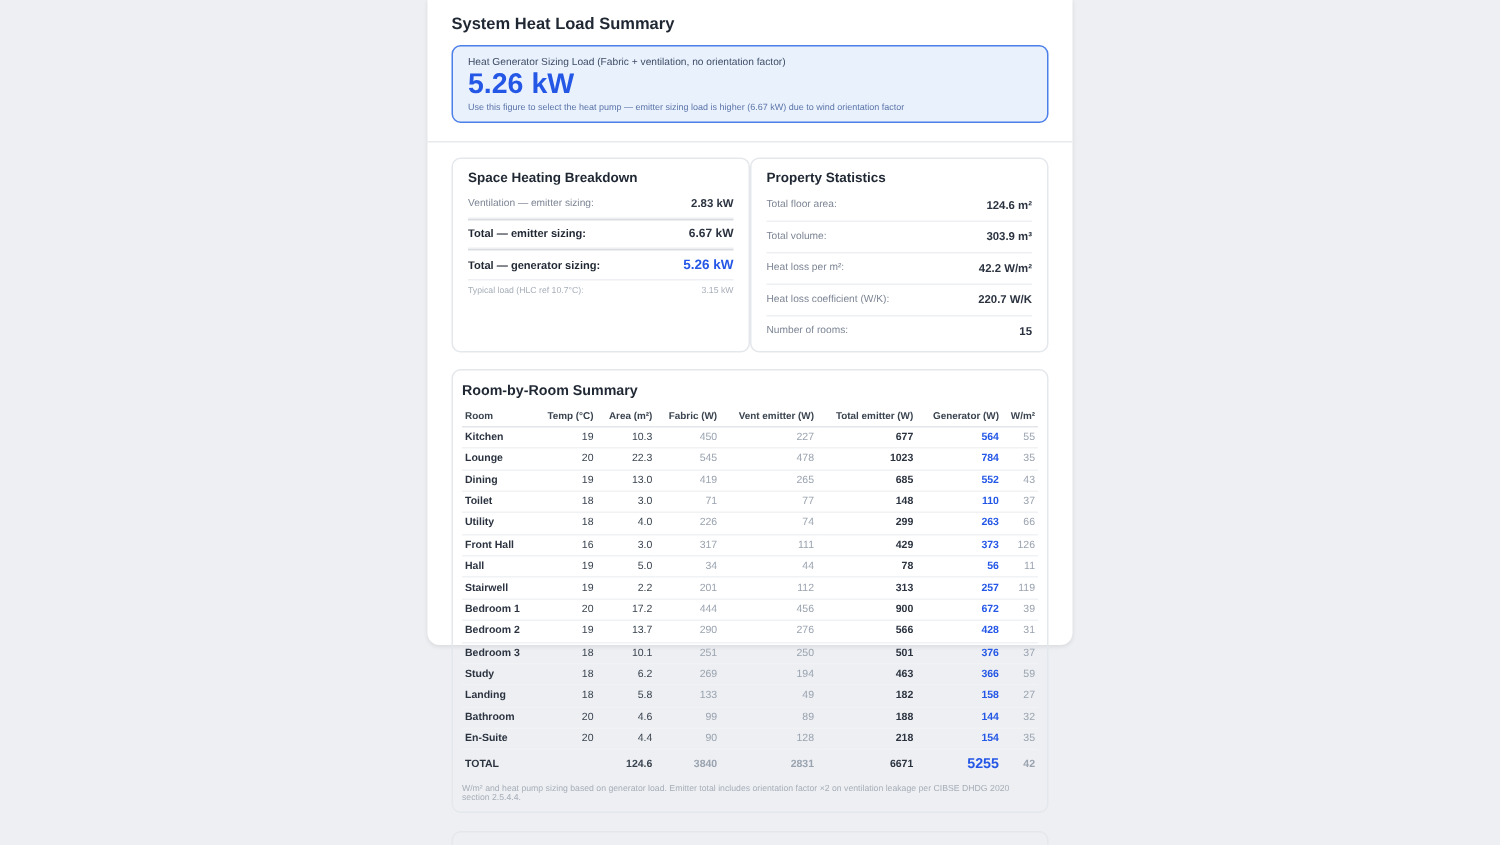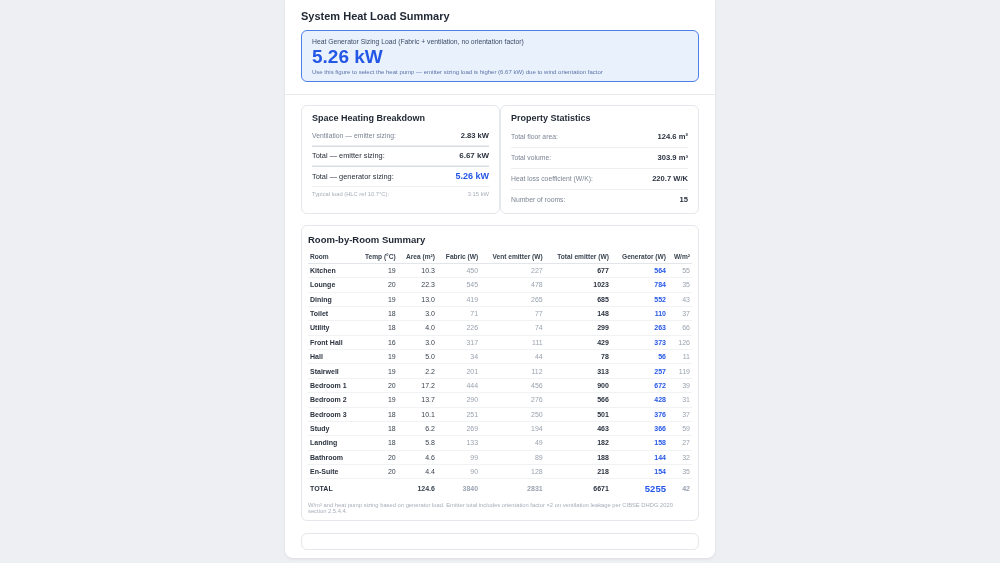--- a/index.html
+++ b/index.html
@@ -3,21 +3,21 @@
 <meta charset="utf-8">
 <style>
   * { margin:0; padding:0; box-sizing:border-box; }
   html,body { width:1000px; height:563px; overflow:hidden; }
   body {
     background:#edeff2;
     font-family:"Liberation Sans", sans-serif;
     color:#2b3340;
   }
   .page-card {
-    width:430px; height:558px; margin:0 auto;
+    width:430px; height:430px; margin:0 auto;
     background:#ffffff;
     border-radius:0 0 8px 8px;
     box-shadow:0 1px 3px rgba(0,0,0,.08);
     padding:8px 16px 8px;
   }
   .section-title { font-size:11px; font-weight:700; color:#1f2733; margin:2px 0 8px; }
   
   .info-box {
     border:1px solid #4d7fe8; background:#e9f1fd; border-radius:6px;
     padding:7px 10px 6px; margin-bottom:12px;
@@ -32,21 +32,21 @@
     flex:1; border:1px solid #e4e7eb; border-radius:6px;
     padding:7px 10px 3px; background:#fff;
   }
   .mini-card h3 { font-size:9px; font-weight:700; color:#1f2733; margin-bottom:4px; }
   .kv { display:flex; justify-content:space-between; align-items:center;
         padding:4.5px 0; border-bottom:1px solid #edeff2; }
   .kv:last-child { border-bottom:0; }
   .kv .k { font-size:6.8px; color:#7c8594; }
   .kv .v { font-size:7.6px; font-weight:700; color:#2b3340; }
   .kv.strong { border-top:1px solid #d9dde2; }
-  .kv.strong .k { font-size:7.4px; font-weight:400; color:#1f2733; }
+  .kv.strong .k { font-size:7.4px; font-weight:700; color:#1f2733; }
   .kv.strong .v { font-size:8px; }
   .kv .v.blue { color:#2457e6; font-size:9px; }
   .kv.tiny .k, .kv.tiny .v { font-size:5.8px; color:#a7aeb9; font-weight:400; }
   
   .table-card { border:1px solid #e4e7eb; border-radius:6px; padding:8px 6px 6px; margin-top:11px; }
   table { width:100%; border-collapse:collapse; }
   th { font-size:6.6px; font-weight:700; color:#3a4450; padding:3px 2px; border-bottom:1px solid #e2e5ea; }
   td { font-size:7px; padding:3.2px 2px; border-bottom:1px solid #f0f2f4; color:#3a4450; }
   th.num, td.num { text-align:right; }
   th.c-room, td.c-room { text-align:left; }
@@ -101,20 +101,24 @@
       <h3>Property Statistics</h3>
       <div class="kv" style="padding:5.5px 0">
         <span class="k">Total floor area:</span>
         <span class="v">124.6 m²</span>
       </div>
       <div class="kv" style="padding:5.5px 0">
         <span class="k">Total volume:</span>
         <span class="v">303.9 m³</span>
       </div>
       <div class="kv" style="padding:5.5px 0">
+        <span class="k">Heat loss per m²:</span>
+        <span class="v">42.2 W/m²</span>
+      </div>
+      <div class="kv" style="padding:5.5px 0">
         <span class="k">Heat loss coefficient (W/K):</span>
         <span class="v">220.7 W/K</span>
       </div>
       <div class="kv" style="padding:5.5px 0">
         <span class="k">Number of rooms:</span>
         <span class="v">15</span>
       </div>
     </div>
   </div>
 

